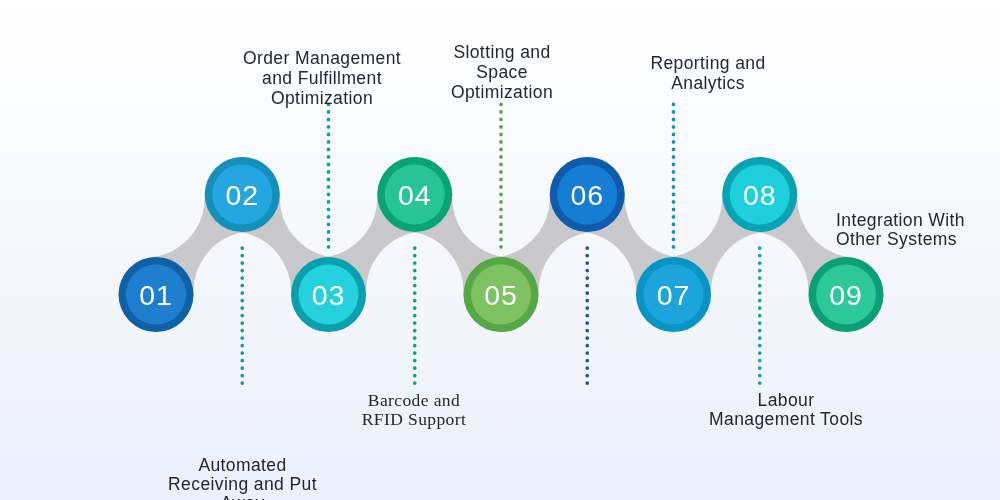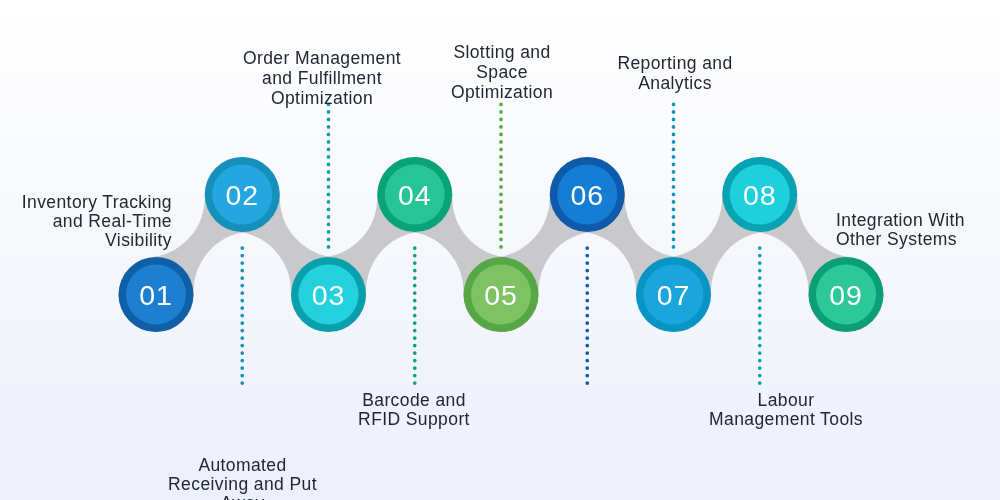--- a/index.html
+++ b/index.html
@@ -56,20 +56,19 @@
 <line x1="501.0" y1="104.4" x2="501.0" y2="248" stroke="#56a746" stroke-width="3.7" stroke-linecap="round" stroke-dasharray="0.1 7.4"></line>
 <line x1="673.5" y1="104.4" x2="673.5" y2="248" stroke="#0795c5" stroke-width="3.7" stroke-linecap="round" stroke-dasharray="0.1 7.4"></line>
 <line x1="242.25" y1="248" x2="242.25" y2="384" stroke="#1590bb" stroke-width="3.7" stroke-linecap="round" stroke-dasharray="0.1 7.4"></line>
 <line x1="414.75" y1="248" x2="414.75" y2="384" stroke="#08a377" stroke-width="3.7" stroke-linecap="round" stroke-dasharray="0.1 7.4"></line>
 <line x1="587.25" y1="248" x2="587.25" y2="384" stroke="#0d5baa" stroke-width="3.7" stroke-linecap="round" stroke-dasharray="0.1 7.4"></line>
 <line x1="759.75" y1="248" x2="759.75" y2="384" stroke="#07a3b2" stroke-width="3.7" stroke-linecap="round" stroke-dasharray="0.1 7.4"></line>
 </svg>
 
 <div class="lbl ctr top" style="left:212px;top:48px;width:220px;text-align:center;">Order Management<br>and Fulfillment<br>Optimization</div>
 <div class="lbl ctr top" style="left:392px;top:42px;width:220px;">Slotting and<br>Space<br>Optimization</div>
-<div class="lbl ctr top" style="left:565px;top:53px;width:220px;">Reporting and<br>Analytics</div>
+<div class="lbl ctr top" style="left:598px;top:53px;width:220px;">Reporting and<br>Analytics</div>
 <div class="lbl ctr" style="left:132.5px;top:412px;width:220px;margin-top:44px;">Automated<br>Receiving and Put<br>Away</div>
-<div class="lbl ctr" style="left:304px;top:391px;width:220px;">Barcode and<br>RFID Support</div>
+<div class="lbl ctr" style="left:304px;top:391px;width:220px;font-family:Liberation Serif, serif;">Barcode and<br>RFID Support</div>
 <div class="lbl ctr" style="left:676px;top:391px;width:220px;">Labour<br>Management Tools</div>
-<div class="lbl" style="right:828px;top:193px;width:170px;text-align:right;">Inventory Tracking<br>and Real-Time<br>Visibility</div>
 <div class="lbl" style="left:836px;top:211px;width:170px;text-align:left;">Integration With<br>Other Systems</div>
 
 </div>
 
 </body></html>

